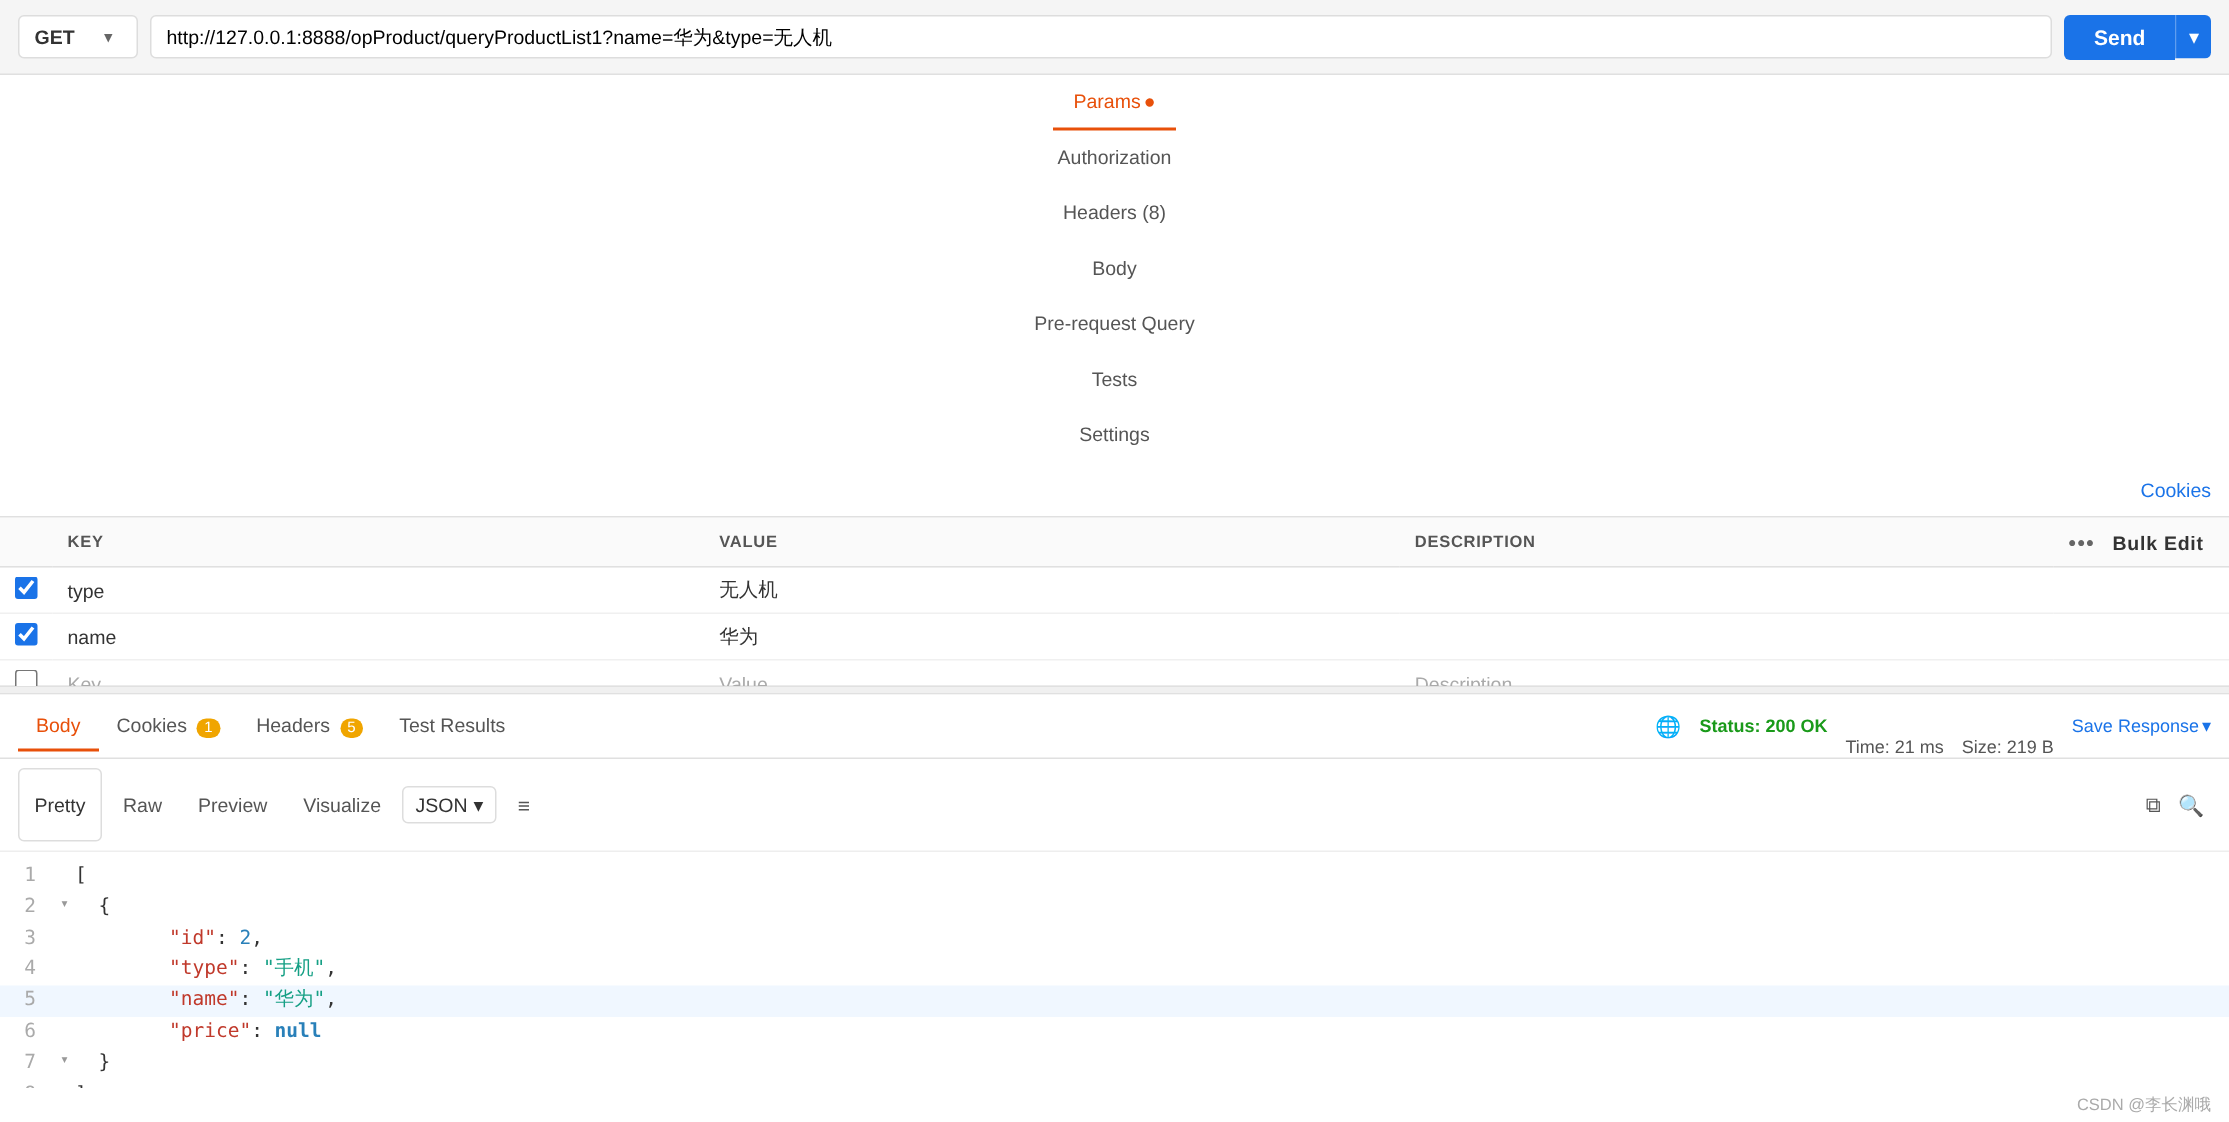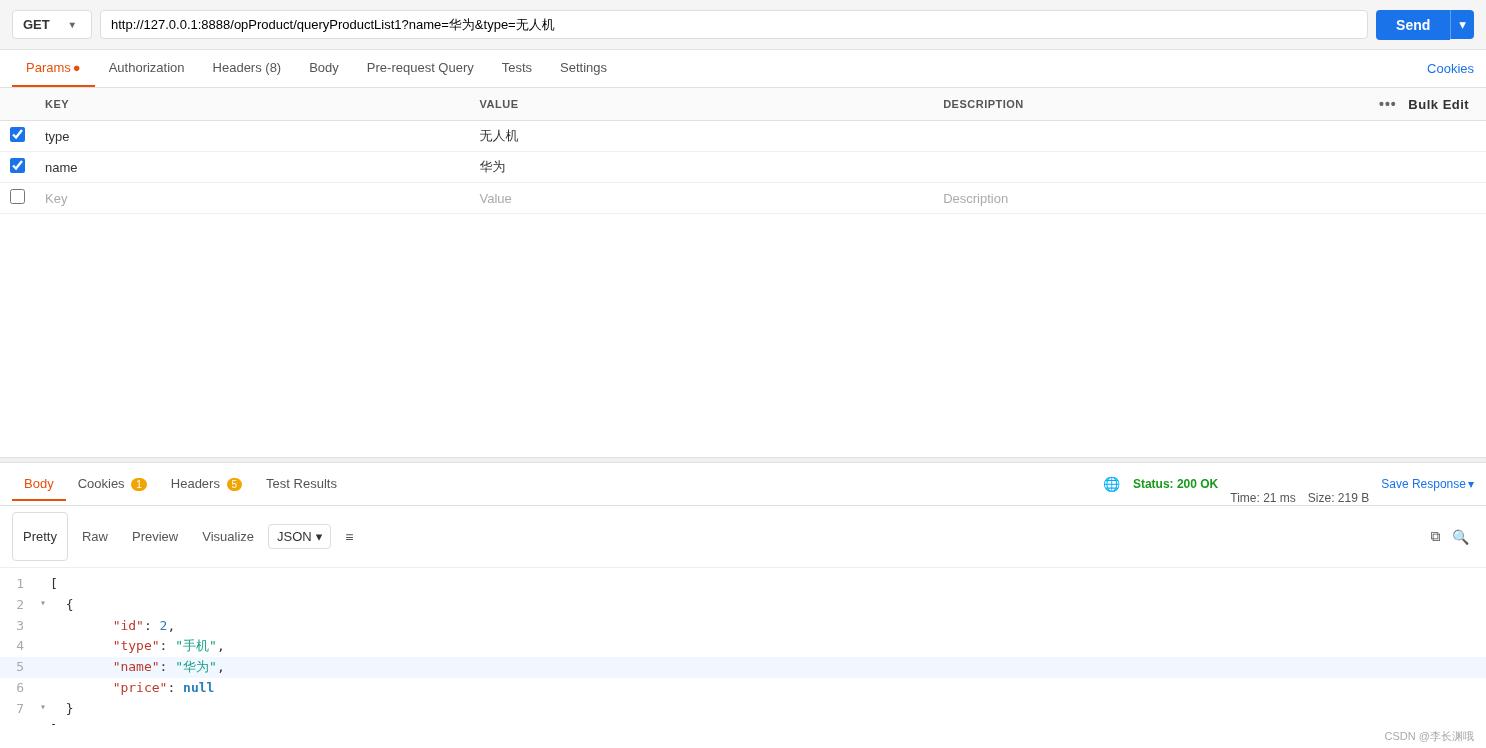--- a/index.html
+++ b/index.html
@@ -27,21 +27,21 @@
       border-radius: 4px 0 0 4px; font-size: 14px; font-weight: 600; cursor: pointer;
     }
     .send-chevron {
       padding: 7px 8px; background: #1a73e8; color: #fff; border: none;
       border-left: 1px solid rgba(255,255,255,0.3); border-radius: 0 4px 4px 0; cursor: pointer;
     }
 
     
     .req-tabs {
       display: flex; align-items: center; padding: 0 12px;
-      border-bottom: 1px solid #e0e0e0; background: #fff; gap: 0;
+      border-bottom: 1px solid #e0e0e0; background: #fff; gap: 0; flex-direction: column;
     }
     .req-tab {
       padding: 10px 14px; cursor: pointer; font-size: 13px; color: #555;
       border-bottom: 2px solid transparent; white-space: nowrap;
     }
     .req-tab.active { color: #e8500a; border-bottom: 2px solid #e8500a; }
     .req-tab .dot { color: #e8500a; margin-left: 2px; }
     .req-tab-right { margin-left: auto; color: #1a73e8; font-size: 13px; cursor: pointer; padding: 10px 0; }
 
     

